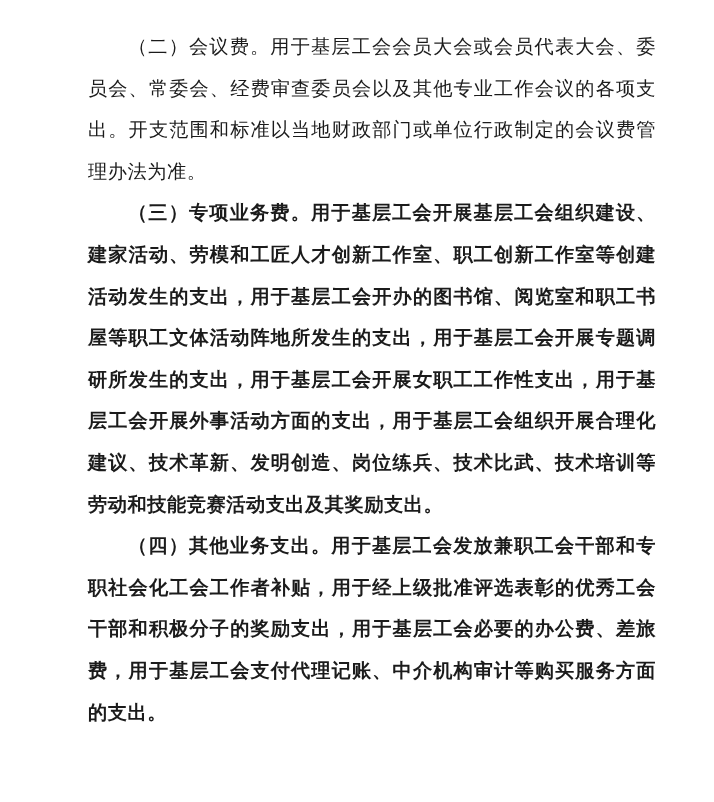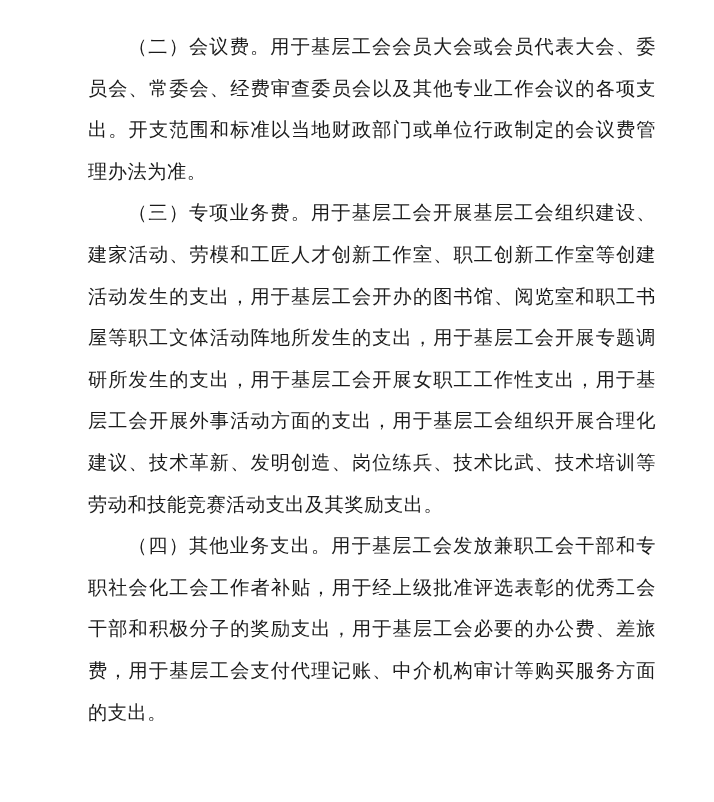--- a/index.html
+++ b/index.html
@@ -35,20 +35,21 @@
     font-size: 19.2px;
     line-height: 41.6px;
     color: #1b1b1b;
     letter-spacing: 0.55px;
     text-align: justify;
     text-justify: inter-character;
     word-break: break-all;
   }
   .para + .para {
     margin-top: 0px;
+    font-weight: bold;
   }
 </style>
 </head>
 <body>
 
 <div class="page">
   <div class="doc-body">
     <p class="para">（二）会议费。用于基层工会会员大会或会员代表大会、委员会、常委会、经费审查委员会以及其他专业工作会议的各项支出。开支范围和标准以当地财政部门或单位行政制定的会议费管理办法为准。</p>
     <p class="para">（三）专项业务费。用于基层工会开展基层工会组织建设、建家活动、劳模和工匠人才创新工作室、职工创新工作室等创建活动发生的支出，用于基层工会开办的图书馆、阅览室和职工书屋等职工文体活动阵地所发生的支出，用于基层工会开展专题调研所发生的支出，用于基层工会开展女职工工作性支出，用于基层工会开展外事活动方面的支出，用于基层工会组织开展合理化建议、技术革新、发明创造、岗位练兵、技术比武、技术培训等劳动和技能竞赛活动支出及其奖励支出。</p>
     <p class="para">（四）其他业务支出。用于基层工会发放兼职工会干部和专职社会化工会工作者补贴，用于经上级批准评选表彰的优秀工会干部和积极分子的奖励支出，用于基层工会必要的办公费、差旅费，用于基层工会支付代理记账、中介机构审计等购买服务方面的支出。</p>

